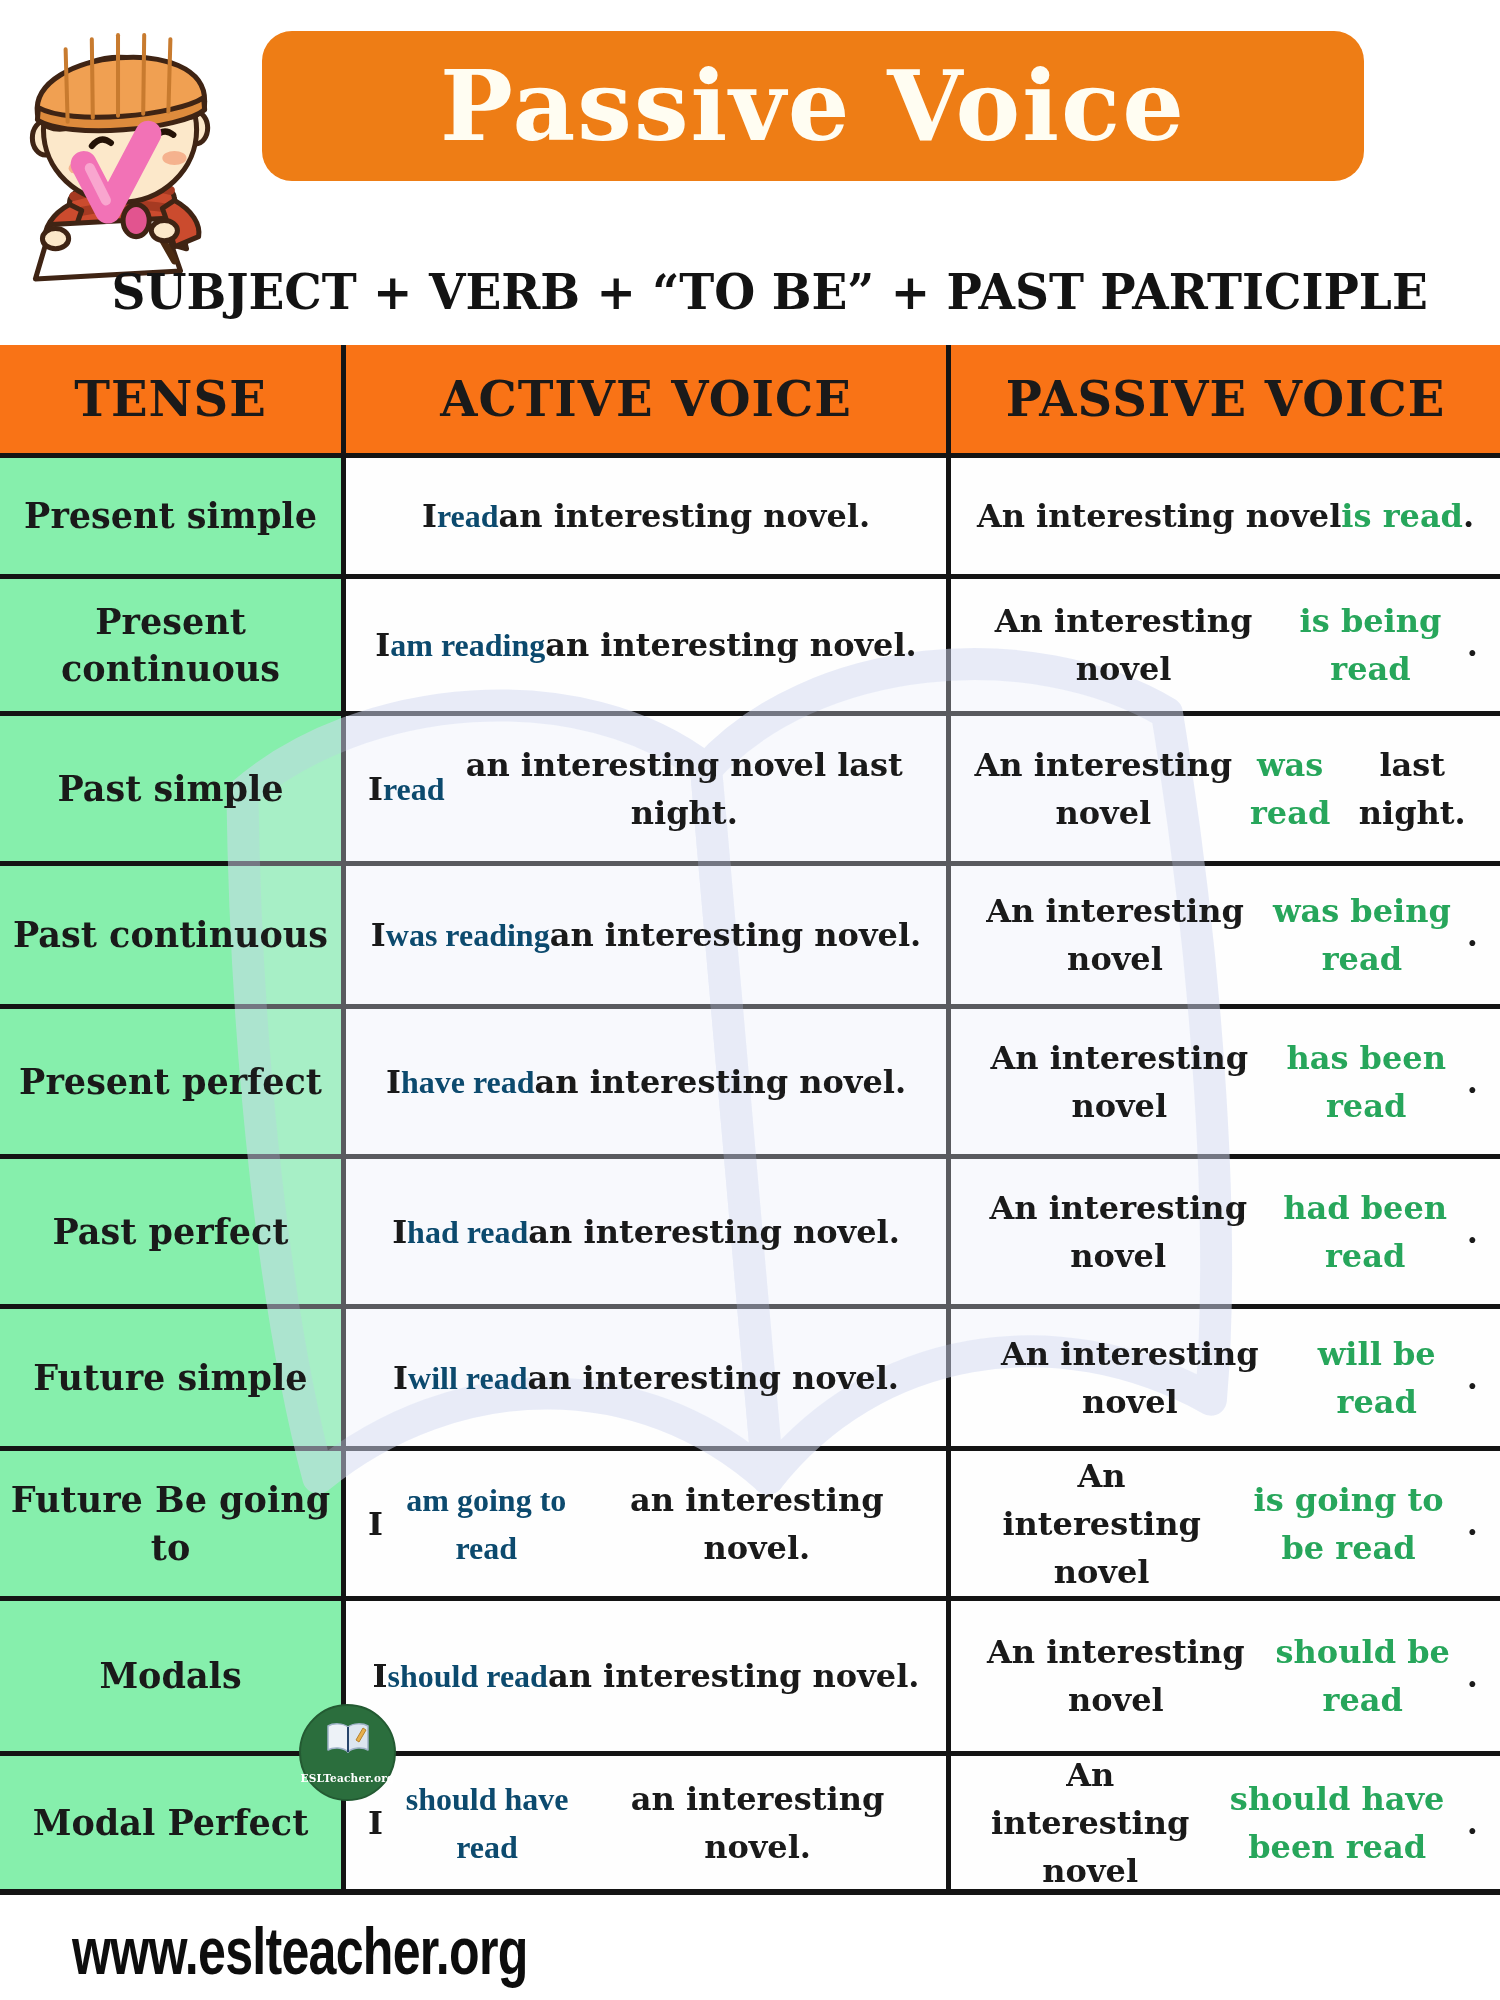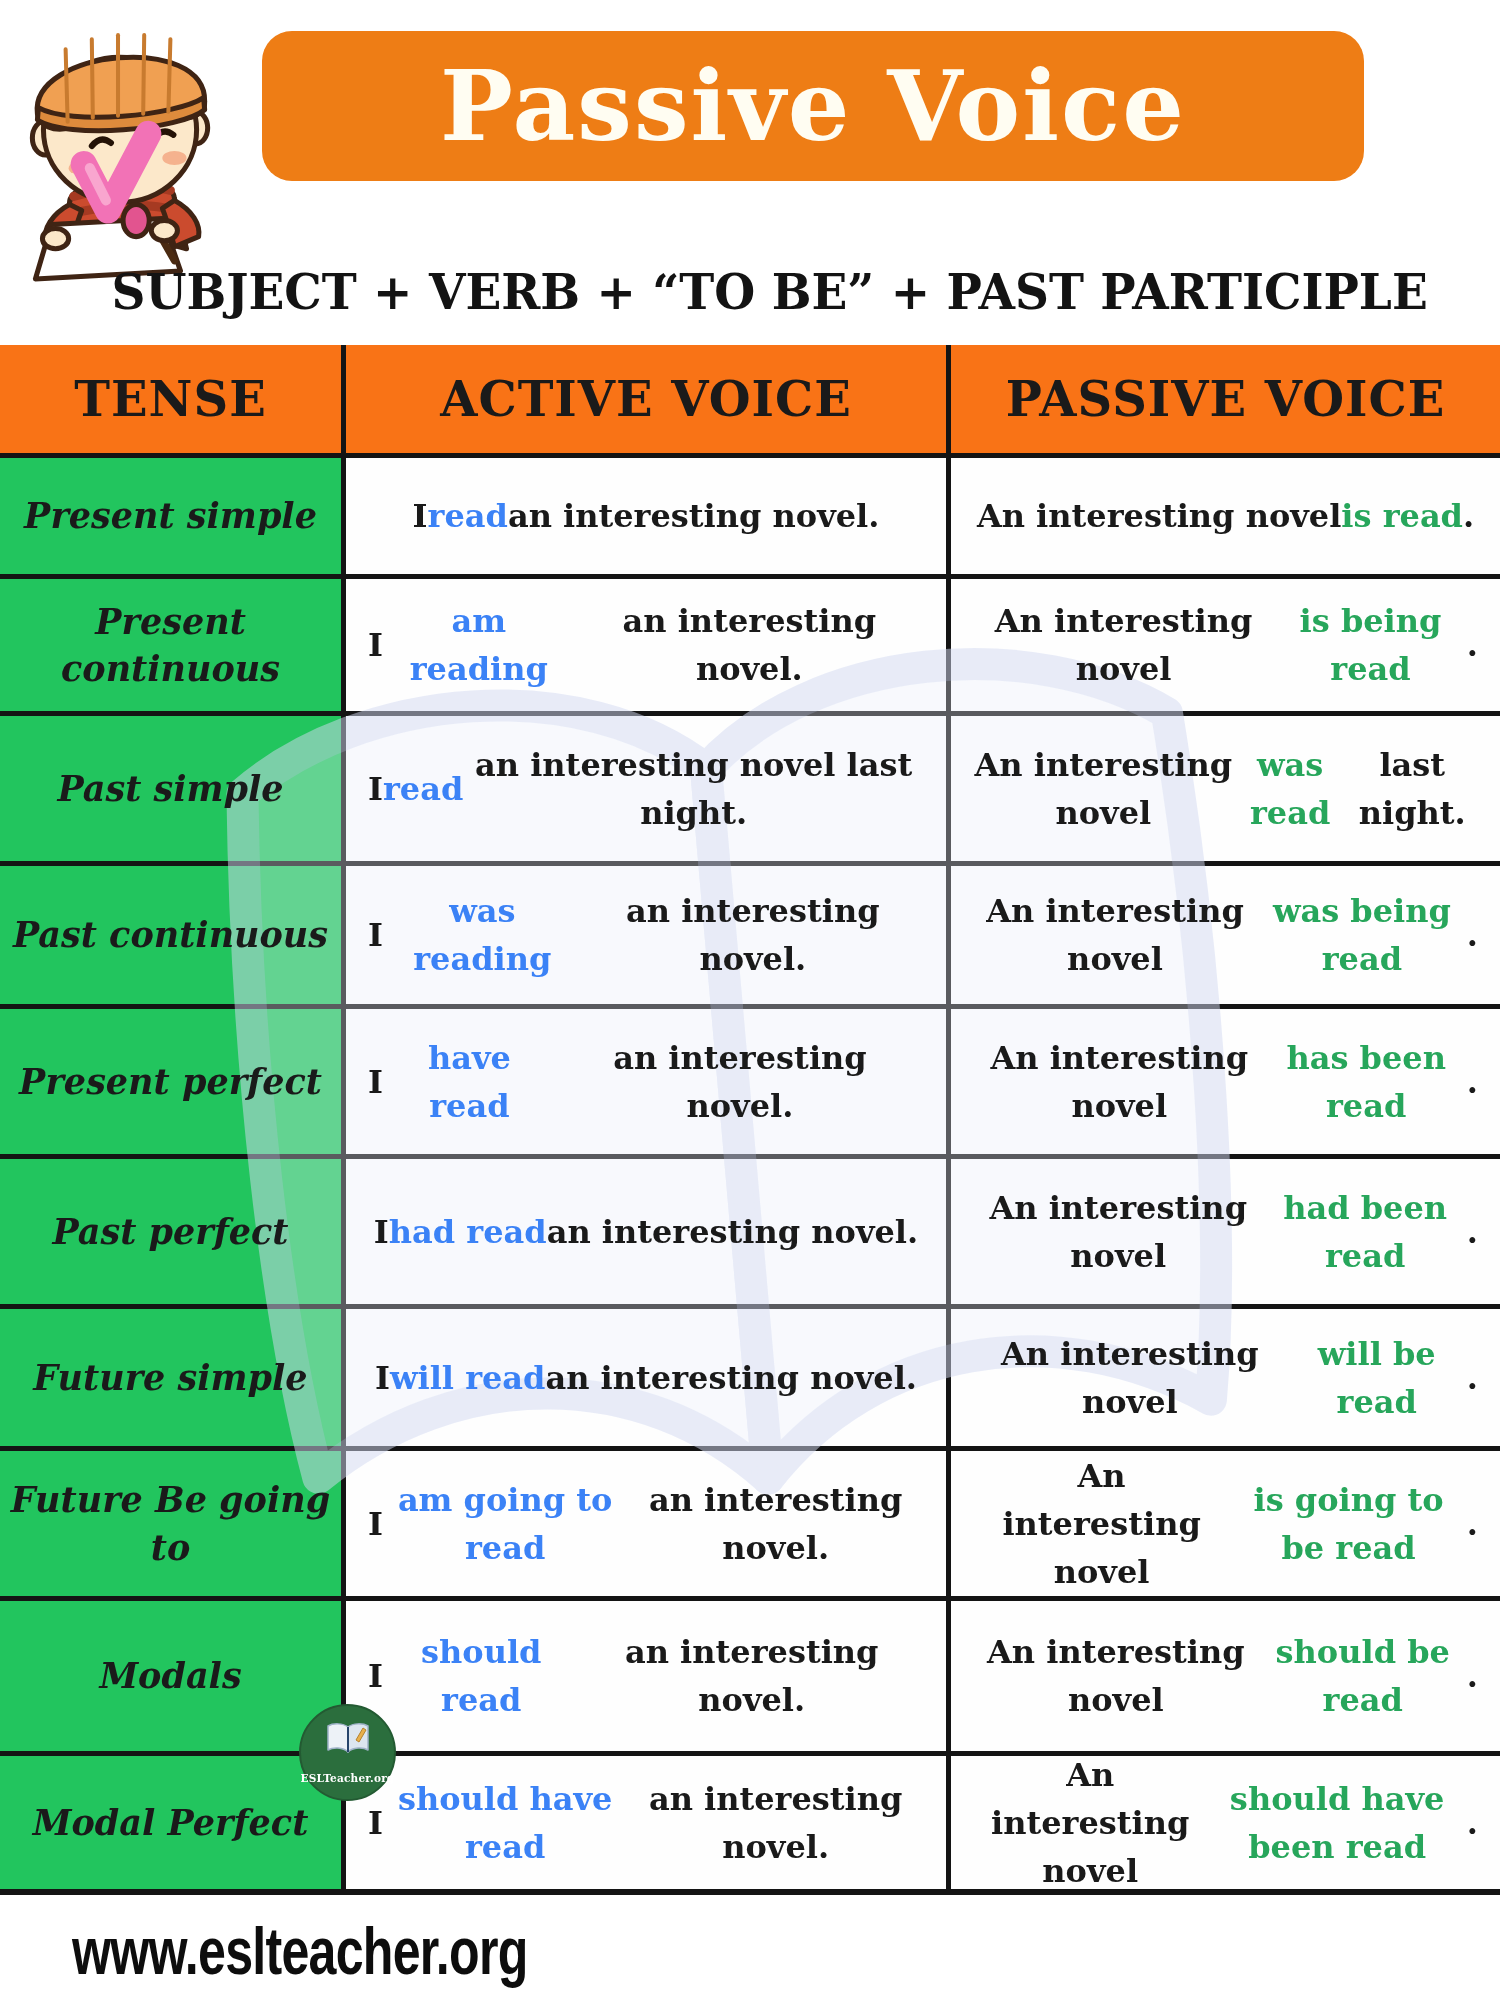--- a/index.html
+++ b/index.html
@@ -20,24 +20,24 @@
   
   .character{position:absolute;left:6px;top:2px;width:222px;height:268px;}
 
   
   .grid{position:absolute;left:0;top:330px;width:1500px;
         display:grid;grid-template-columns:341px 600px 549px;
         grid-template-rows:108px 116px 132px 145px 138px 145px 145px 137px 145px 150px 133px;
         gap:5px;background:#141414;border-bottom:6px solid #141414;}
   .cell{display:flex;align-items:center;justify-content:center;text-align:center;font-weight:bold;color:#1a1a1a;}
   .cell.h{background:#f97316;font-size:48px;letter-spacing:1px;}
-  .cell.t{background:#22c55e;font-size:35px;line-height:1.35;padding:0 5px;font-style:italic;}
+  .cell.t{background:#86efac;font-size:35px;line-height:1.35;padding:0 5px;}
   .cell.s{background:#FEFEFE;font-size:32px;line-height:1.5;padding:0 22px;}
   .cell span{position:relative;z-index:3;}
-  .c-k{color:#1a1a1a;} .c-r{color:#3b82f6;} .c-g{color:#27A65B;}
+  .c-k{color:#1a1a1a;} .c-r{color:#0c4a6e;font-family:Liberation Serif, serif;} .c-g{color:#27A65B;}
 
   
   .watermark{position:absolute;left:175px;top:275px;width:1120px;height:960px;
              z-index:2;pointer-events:none;opacity:.5;transform:rotate(-5deg);}
 
   
   .logo{position:absolute;left:299px;top:1689px;width:97px;height:97px;border-radius:50%;
         background:#2B6E3D;border:2px solid #235A32;box-sizing:border-box;z-index:6;
         display:flex;flex-direction:column;align-items:center;justify-content:center;gap:16px;}
   .logo-site{font-size:10.5px;color:#ffffff;font-weight:bold;letter-spacing:.2px;}

